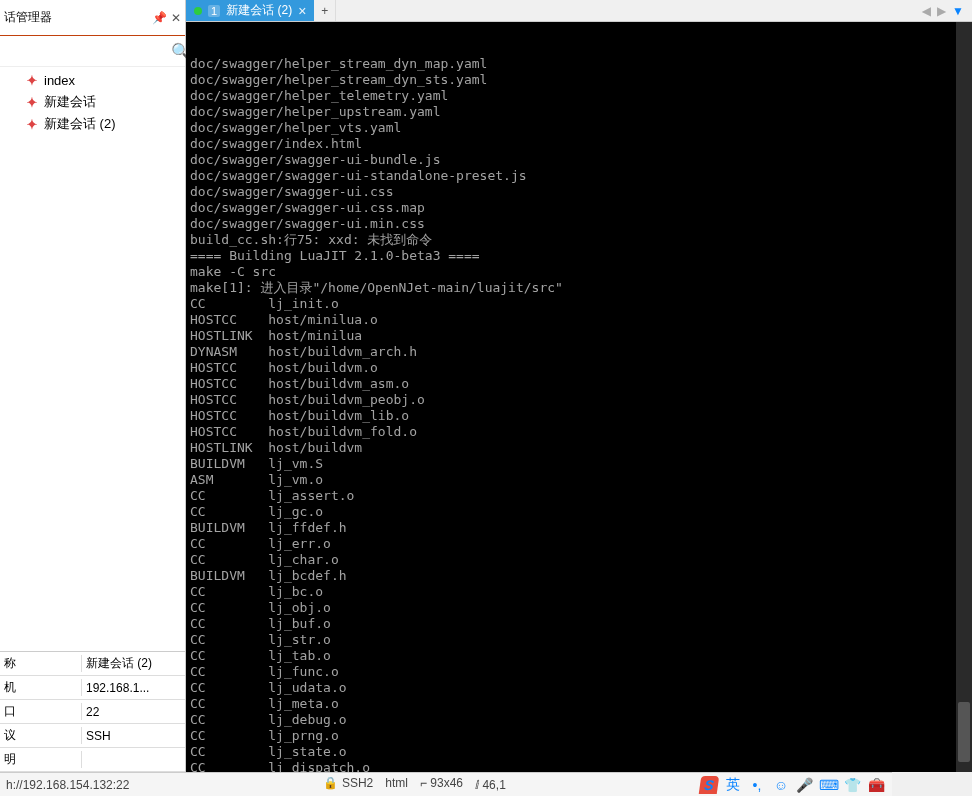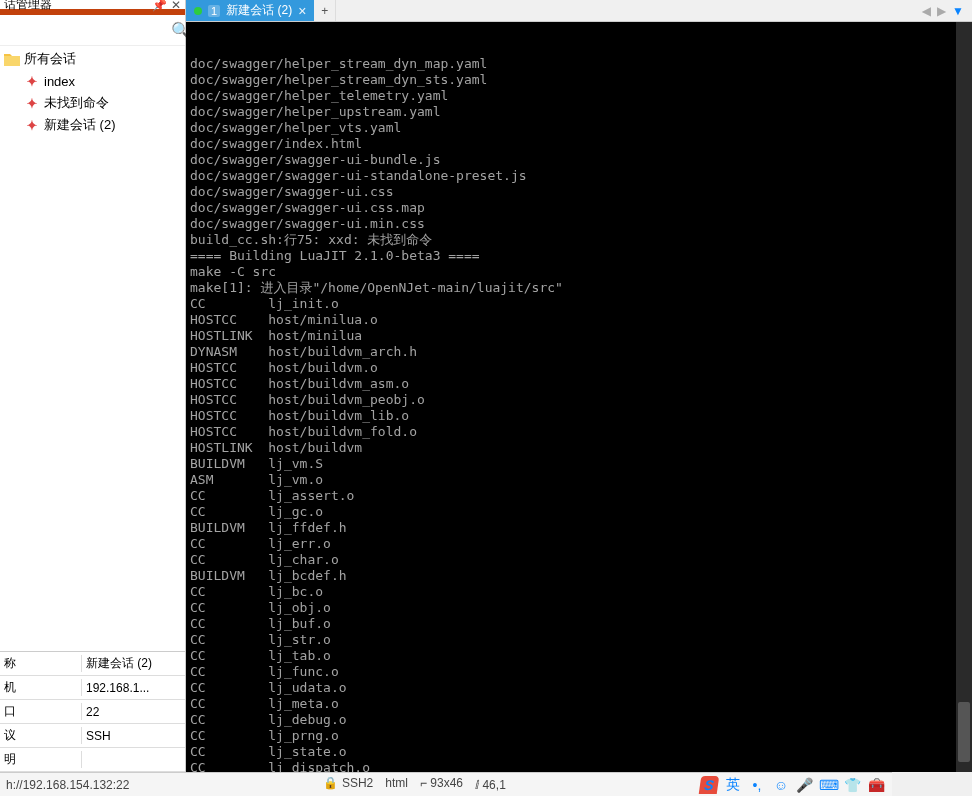--- a/index.html
+++ b/index.html
@@ -1,19 +1,19 @@
 <!DOCTYPE html>
 <html><head>
 <meta charset="utf-8">
 <style>
 * { margin: 0; padding: 0; box-sizing: border-box; }
 body { font-family: "Microsoft YaHei", "SimSun", sans-serif; font-size: 12px; background: #f0f0f0; width: 972px; height: 796px; overflow: hidden; position: relative; }
 
 .sidebar { position: absolute; left: 0; top: 0; width: 186px; height: 772px; background: #fff; border-right: 1px solid #ccc; display: flex; flex-direction: column; }
-.sidebar-header { display: flex; align-items: center; height: 15px; border-bottom: 6px solid #c2410c; padding: 0 4px; font-size: 12px; }
+.sidebar-header { display: flex; align-items: center; height: 36px; border-bottom: 1px solid #c2410c; padding: 0 4px; font-size: 12px; }
 .sidebar-header .title { flex: 1; }
 .sidebar-header .icon { margin-left: 4px; font-size: 12px; color: #555; cursor: pointer; }
 .search-row { display: flex; align-items: center; padding: 4px; border-bottom: 1px solid #eee; }
 .search-input { flex: 1; border: none; outline: none; height: 22px; padding: 0 4px; font-size: 12px; }
 .search-icon { color: #888; font-size: 16px; padding: 0 4px; }
 
 .tree { flex: 1; overflow: auto; padding: 2px 0; font-size: 13px; }
 .tree-item { display: flex; align-items: center; height: 22px; padding-left: 4px; cursor: pointer; white-space: nowrap; }
 .tree-item.child { padding-left: 24px; }
 .tree-icon { width: 16px; height: 16px; margin-right: 4px; display: inline-flex; align-items: center; justify-content: center; }
@@ -57,36 +57,27 @@
   <div class="sidebar-header">
     <span class="title">话管理器</span>
     <span class="icon">📌</span>
     <span class="icon">✕</span>
   </div>
   <div class="search-row">
     <input class="search-input" placeholder="" style="">
     <span class="search-icon">🔍</span>
   </div>
   <div class="tree">
-    <div class="tree-item">
-      <span class="tree-icon folder-icon">
-        <svg viewBox="0 0 16 14">
-            <path fill="#f6c343" d="M0 2h6l2 2h8v10H0z"></path>
-            <path fill="#f9d66b" d="M0 4h16v10H0z"></path>
-          </svg>
-      </span>
-      <span>所有会话</span>
-    </div>
     <div class="tree-item child">
       <span class="tree-icon session-icon">✦</span>
       <span>index</span>
     </div>
     <div class="tree-item child">
       <span class="tree-icon session-icon">✦</span>
-      <span>未找到命令</span>
+      <span>新建会话</span>
     </div>
     <div class="tree-item child">
       <span class="tree-icon session-icon">✦</span>
       <span>新建会话 (2)</span>
     </div>
   </div>
   <div class="props">
     <div class="props-row props-header">
       <div class="props-label">称</div>
       <div class="props-value">新建会话 (2)</div>

